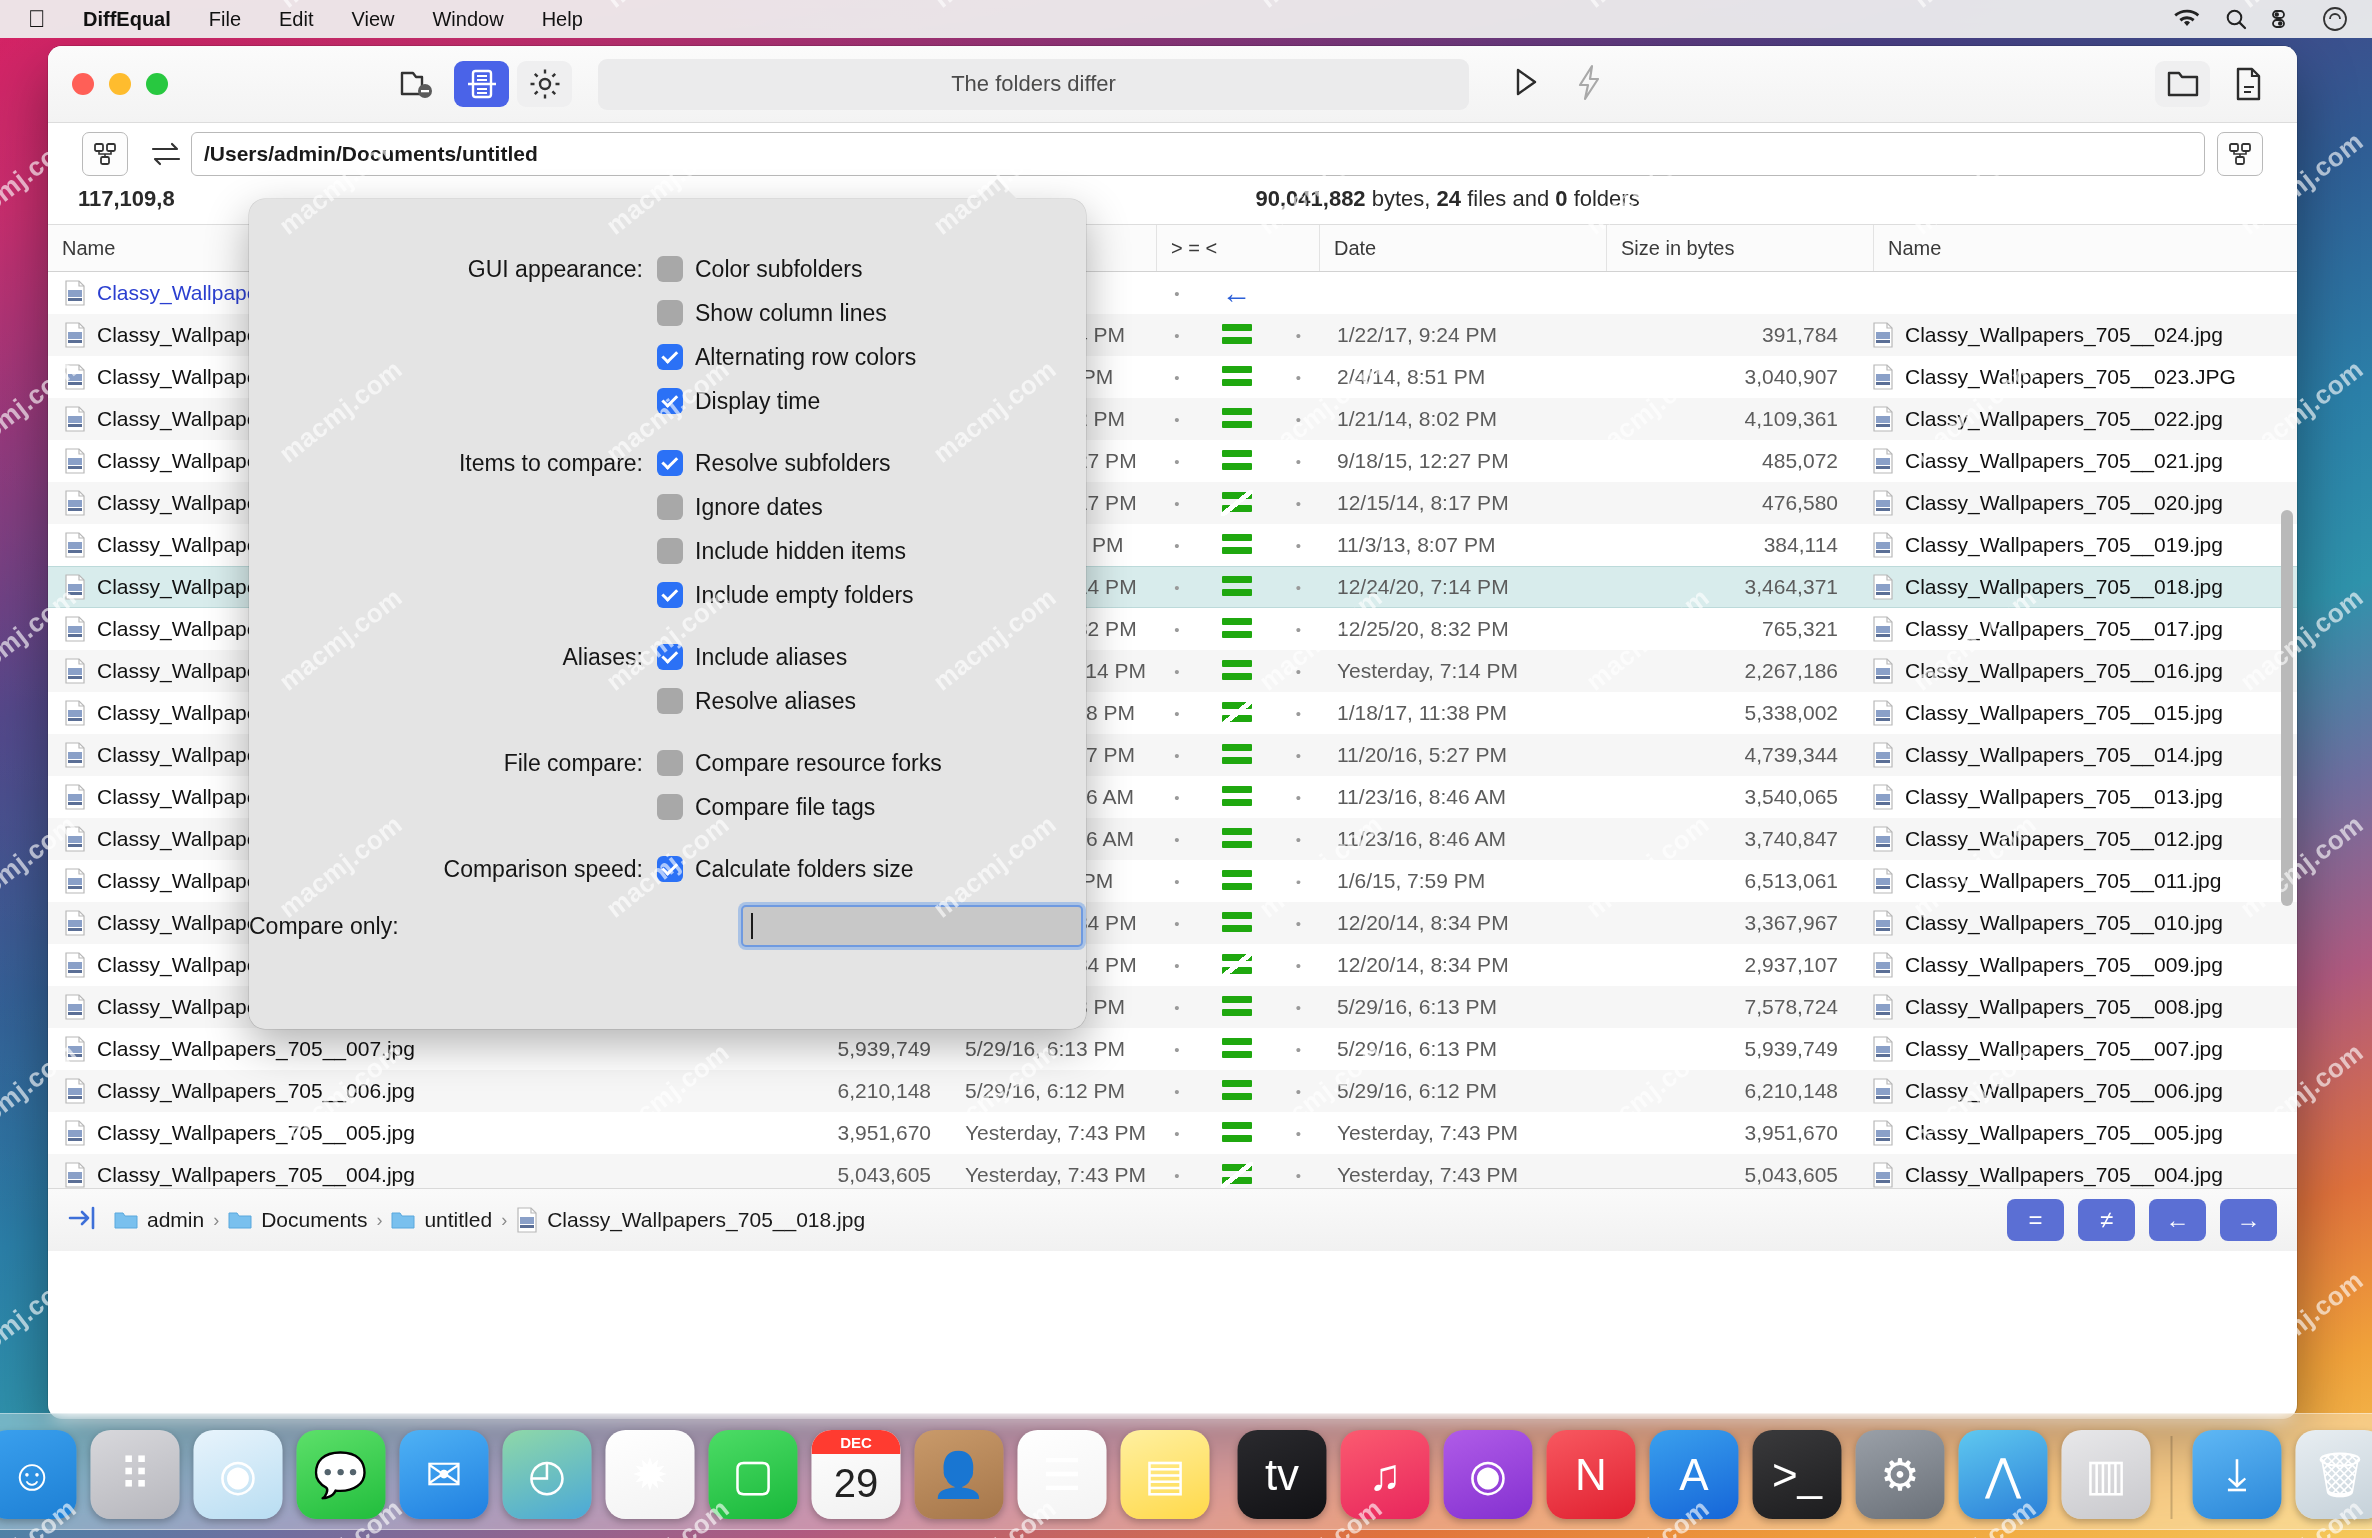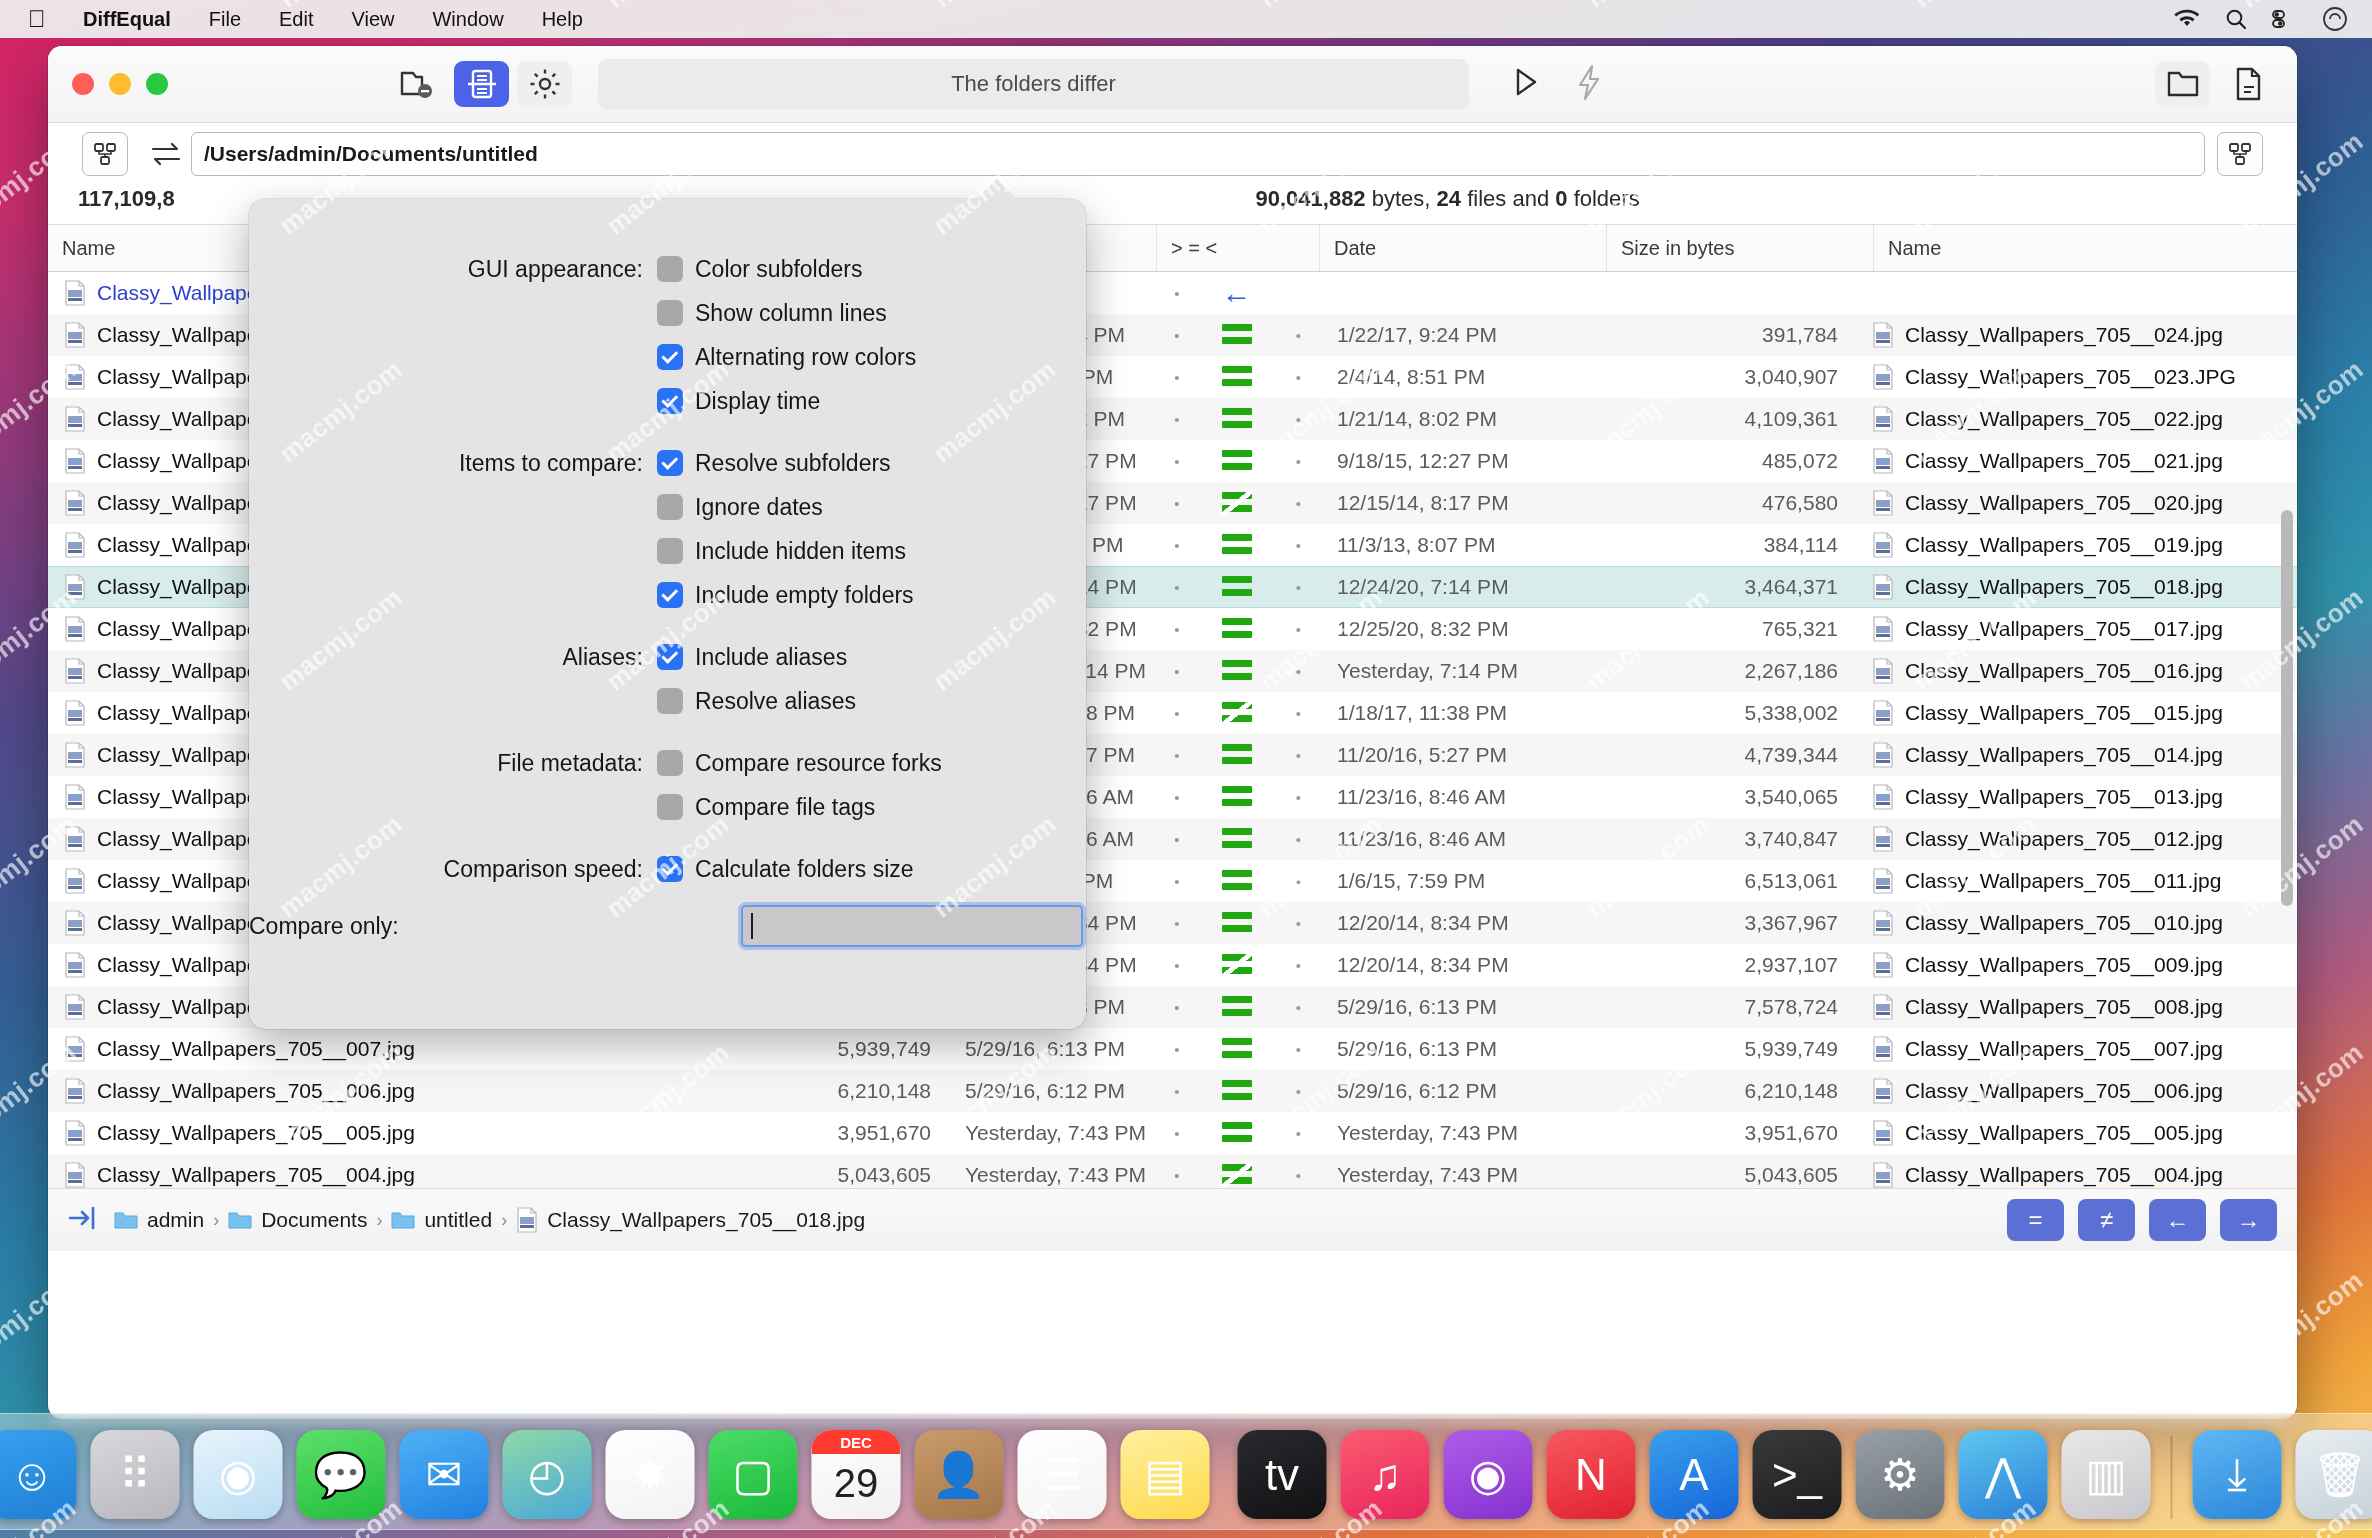--- a/index.html
+++ b/index.html
@@ -1187,21 +1187,21 @@
               <span class="pitem-label">Include aliases</span>
             </div>
             <div class="pitem">
               <span class="cbx"></span>
               <span class="pitem-label">Resolve aliases</span>
             </div>
           </div>
         </div>
         <div class="gap-s"></div>
         <div class="pgroup">
-          <div class="pglabel">File metadata:</div>
+          <div class="pglabel">File compare:</div>
           <div class="pgitems">
             <div class="pitem">
               <span class="cbx"></span>
               <span class="pitem-label">Compare resource forks</span>
             </div>
             <div class="pitem">
               <span class="cbx"></span>
               <span class="pitem-label">Compare file tags</span>
             </div>
           </div>

